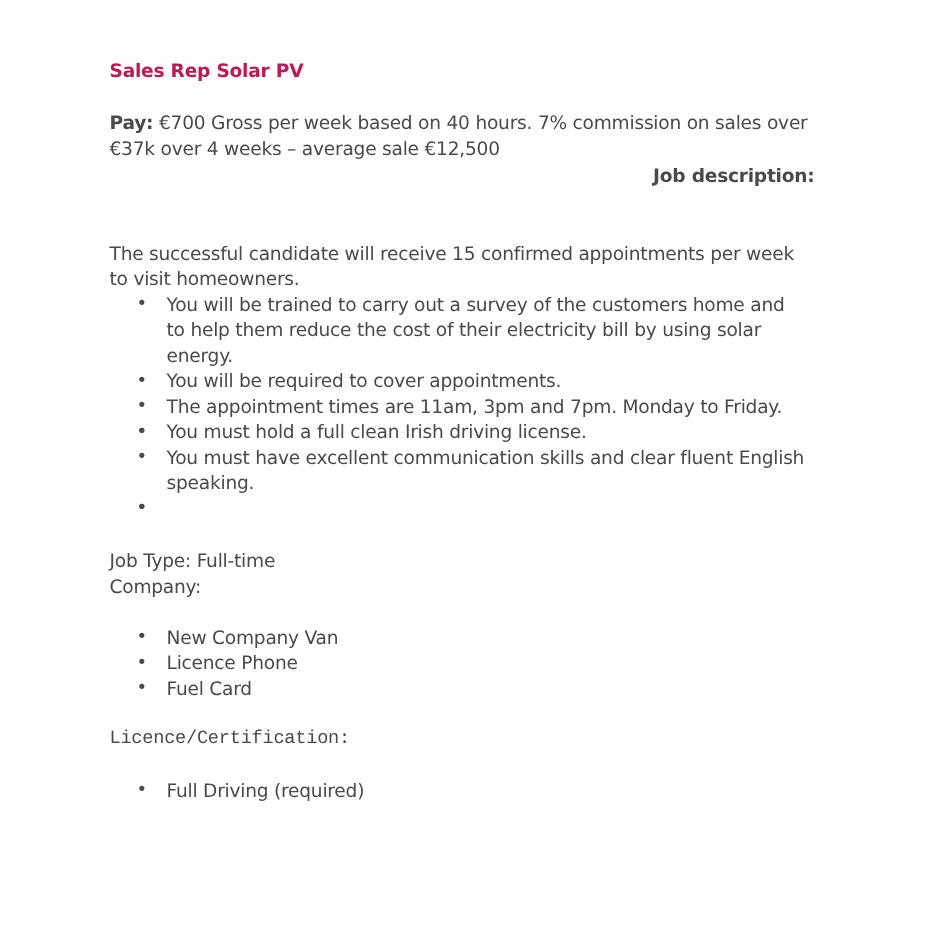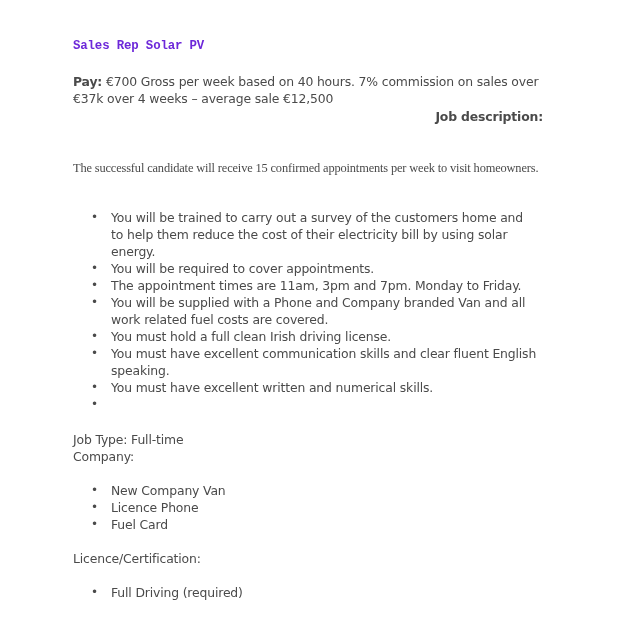--- a/index.html
+++ b/index.html
@@ -19,32 +19,31 @@
   }
   .doc {
     position: absolute;
     left: 73px;
     top: 38px;
     width: 470px;
   }
   .line { line-height: 17px; }
   .title {
     font-weight: bold;
-    color: #6d28d9;
+    color: #be185d;
     margin-bottom: 18px;
-    font-family: Liberation Mono, monospace;
   }
   .pay { margin-bottom: 1px; }
   .pay b { font-weight: bold; }
   .jobdesc-h {
     font-weight: bold;
     margin-bottom: 35px;
     text-align: right;
   }
-  .intro { margin-bottom: 32px; font-family: Liberation Serif, serif; }
+  .intro { margin-bottom: 0; }
   ul {
     margin: 0;
     padding: 0;
     list-style: none;
   }
   ul li {
     position: relative;
     padding-left: 38px;
     line-height: 17px;
   }
@@ -52,42 +51,42 @@
     position: absolute;
     left: 18px;
     top: 0;
     font-size: 12px;
     color: #4a4a4a;
   }
   .main-list { margin-bottom: 35px; width: 465px; }
   .jobtype { }
   .benefits-h { margin-bottom: 17px; }
   .benefits-list { margin-bottom: 17px; }
-  .licence-h { margin-bottom: 17px; }
+  .licence-h { margin-bottom: 17px; font-family: Liberation Mono, monospace; }
 </style>
 </head>
 <body>
 
 <div class="doc">
   <div class="line title">Sales Rep Solar PV</div>
 
   <div class="line pay"><b>Pay:</b><span> €700 Gross per week based on 40 hours.  7% commission on sales over €37k over 4 weeks – average sale €12,500</span></div>
 
   <div class="line jobdesc-h">Job description:</div>
 
   <div class="line intro">The successful candidate will receive 15 confirmed appointments per week to visit homeowners.</div>
 
   <ul class="main-list">
     <li><span class="bullet">•</span><span>You will be trained to carry out a survey of the customers home and to help them reduce the cost of their electricity bill by using solar energy.</span></li>
     <li><span class="bullet">•</span><span>You will be required to cover appointments.</span></li>
     <li><span class="bullet">•</span><span>The appointment times are 11am, 3pm and 7pm. Monday to Friday.</span></li>
-    <li><span class="bullet">•</span><span>You will be supplied with a Phone and Company branded Van and all work related fuel costs are covered.</span></li>
+    <li><span class="bullet">•</span></li>
     <li><span class="bullet">•</span><span>You must hold a full clean Irish driving license.</span></li>
     <li><span class="bullet">•</span><span>You must have excellent communication skills and clear fluent English speaking.</span></li>
-    <li><span class="bullet">•</span><span>You must have excellent written and numerical skills.</span></li>
+    <li><span class="bullet">•</span></li>
     <li><span class="bullet">•</span></li>
   </ul>
 
   <div class="line jobtype">Job Type: Full-time</div>
   <div class="line benefits-h">Company:</div>
 
   <ul class="benefits-list">
     <li><span class="bullet">•</span><span>New Company Van</span></li>
     <li><span class="bullet">•</span><span>Licence Phone</span></li>
     <li><span class="bullet">•</span><span>Fuel Card</span></li>

